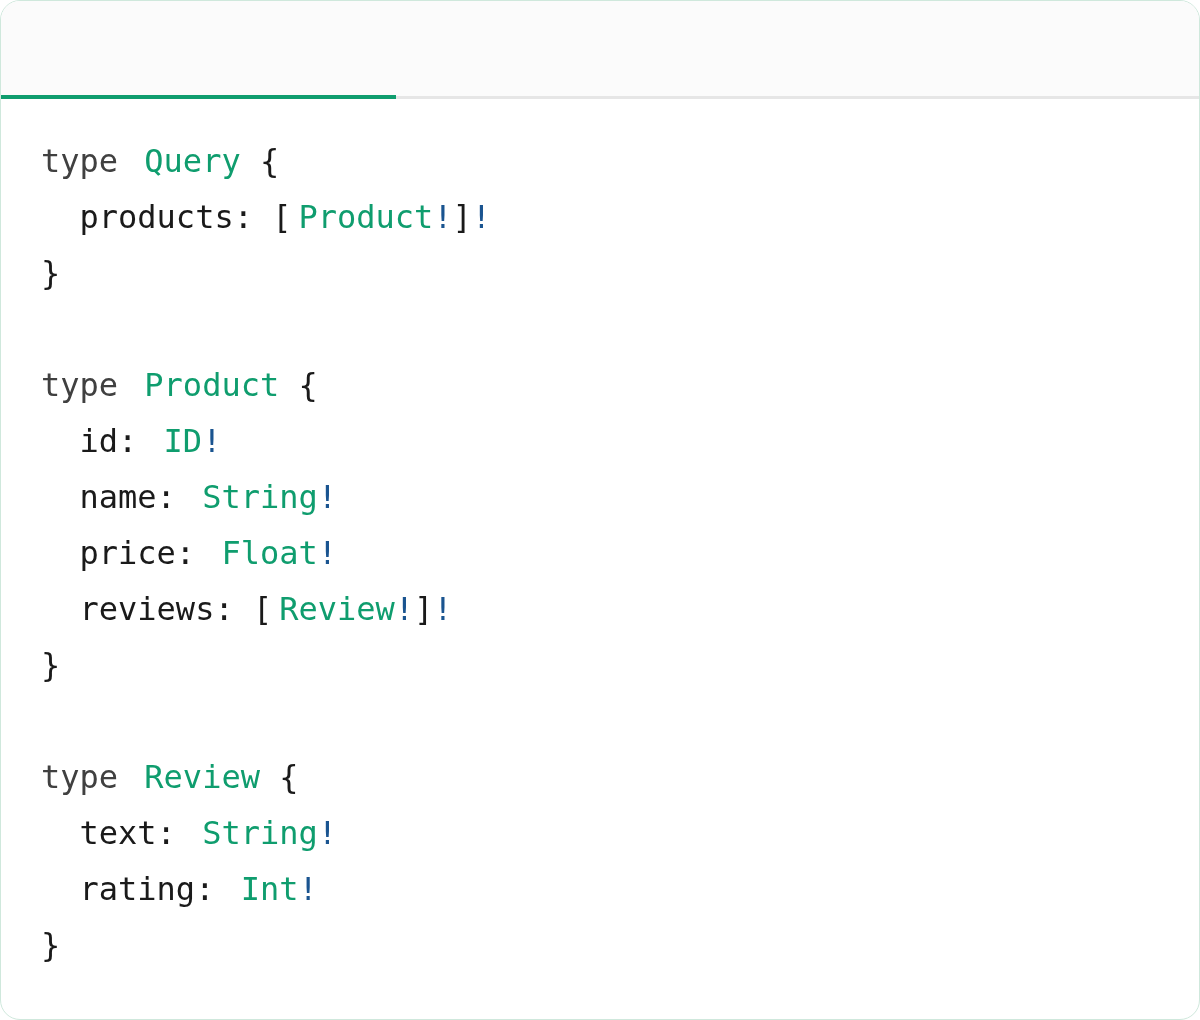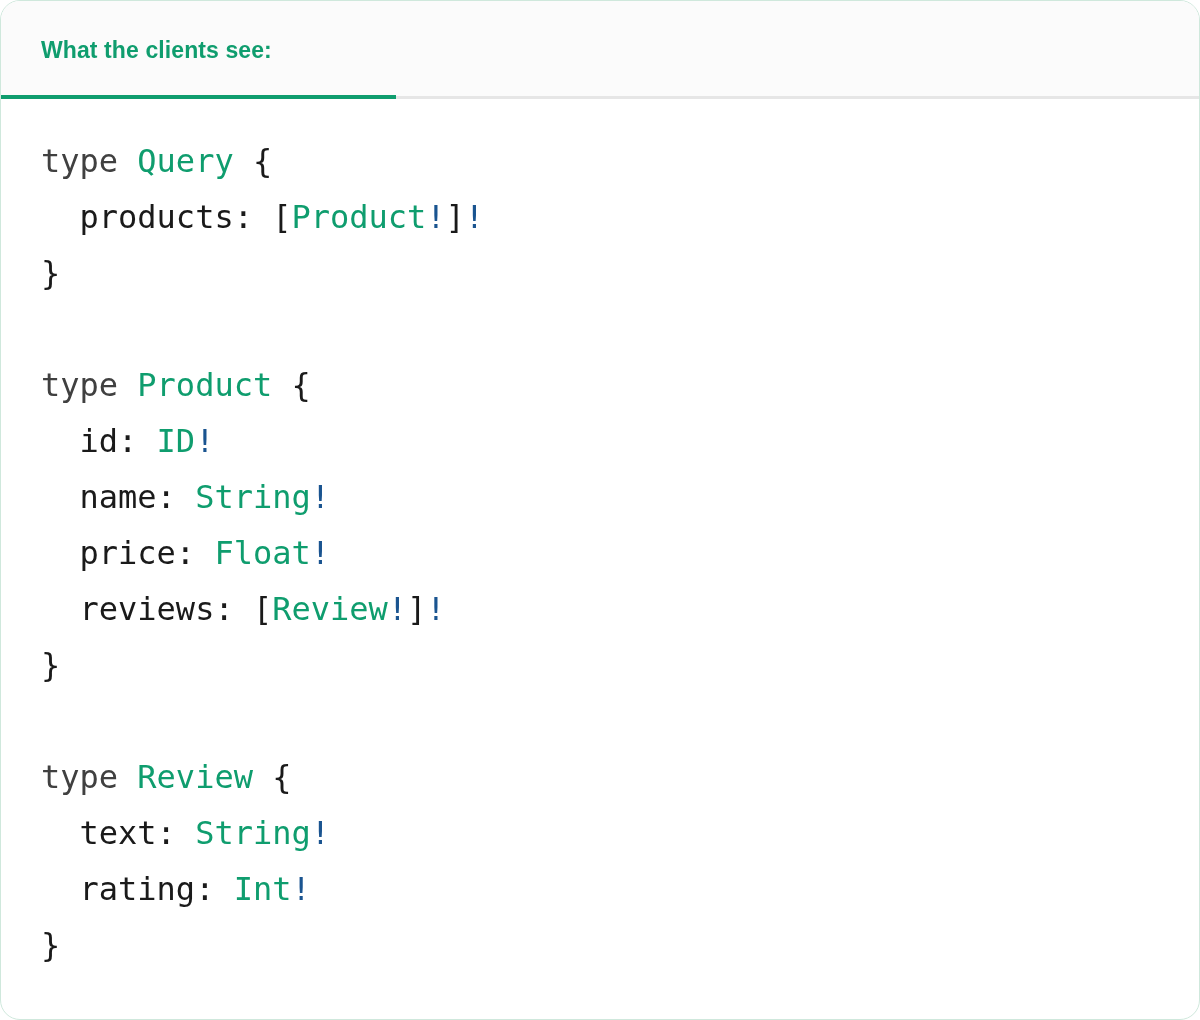--- a/index.html
+++ b/index.html
@@ -89,34 +89,31 @@
   .code-line {
     white-space: pre;
     min-height: 56px;
   }
   .code-line.blank {
     height: 56px;
   }
 
   
   .tok-keyword { color: #404040; }
-  .tok-type    { color: #0f9d6e; }
+  .tok-type    { color: #0f9d6e; margin-left: 7px; }
   .tok-bang    { color: #1a5490; }
   .tok-plain   { color: #1a1a1a; }
 </style>
 </head>
 <body>
 
 <div class="card">
 
   <div class="tabstrip">
     <div class="tabstrip-divider"></div>
-    <div class="tab">
-      <span class="tab-label">What the clients see:</span>
-    </div>
     <div class="tab-underline"></div>
   </div>
 
   <div class="code-body">
     <pre class="code" id="code-root"><div class="code-line"><span class="tok-keyword">type</span><span class="tok-plain"> </span><span class="tok-type">Query</span><span class="tok-plain"> {</span></div><div class="code-line"><span class="tok-plain">  products: [</span><span class="tok-type">Product</span><span class="tok-bang">!</span><span class="tok-plain">]</span><span class="tok-bang">!</span></div><div class="code-line"><span class="tok-plain">}</span></div><div class="code-line blank">&nbsp;</div><div class="code-line"><span class="tok-keyword">type</span><span class="tok-plain"> </span><span class="tok-type">Product</span><span class="tok-plain"> {</span></div><div class="code-line"><span class="tok-plain">  id: </span><span class="tok-type">ID</span><span class="tok-bang">!</span></div><div class="code-line"><span class="tok-plain">  name: </span><span class="tok-type">String</span><span class="tok-bang">!</span></div><div class="code-line"><span class="tok-plain">  price: </span><span class="tok-type">Float</span><span class="tok-bang">!</span></div><div class="code-line"><span class="tok-plain">  reviews: [</span><span class="tok-type">Review</span><span class="tok-bang">!</span><span class="tok-plain">]</span><span class="tok-bang">!</span></div><div class="code-line"><span class="tok-plain">}</span></div><div class="code-line blank">&nbsp;</div><div class="code-line"><span class="tok-keyword">type</span><span class="tok-plain"> </span><span class="tok-type">Review</span><span class="tok-plain"> {</span></div><div class="code-line"><span class="tok-plain">  text: </span><span class="tok-type">String</span><span class="tok-bang">!</span></div><div class="code-line"><span class="tok-plain">  rating: </span><span class="tok-type">Int</span><span class="tok-bang">!</span></div><div class="code-line"><span class="tok-plain">}</span></div></pre>
   </div>
 
 </div>
 
 </body></html>

